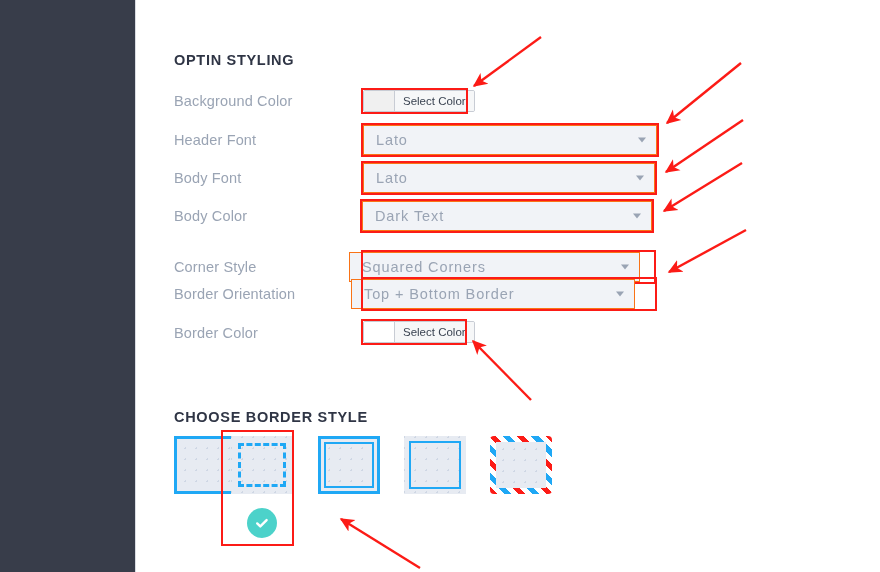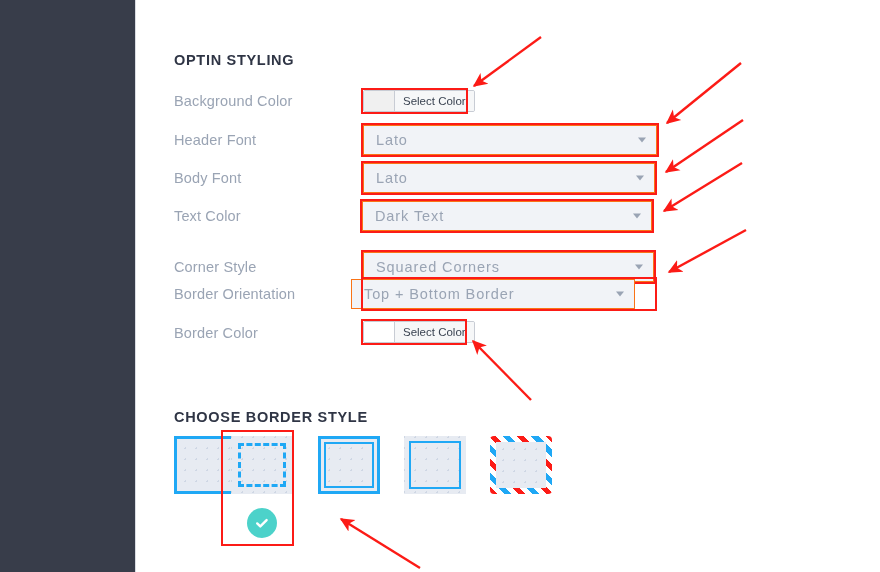--- a/index.html
+++ b/index.html
@@ -260,31 +260,31 @@
     <div class="row" style="top:163px;">
       <span class="lbl">Body Font</span>
       <div class="sel" style="left:226px; top:0px; width:292px;">
         <span class="sel-val">Lato</span>
         <span class="caret"></span>
       </div>
       <div class="hl" style="left:224px; top:-2px; width:296px; height:34px;"></div>
     </div>
 
     <div class="row" style="top:201px;">
-      <span class="lbl">Text Color</span>
+      <span class="lbl">Body Color</span>
       <div class="sel" style="left:225px; top:0px; width:290px;">
         <span class="sel-val">Dark Text</span>
         <span class="caret"></span>
       </div>
       <div class="hl" style="left:223px; top:-2px; width:294px; height:34px;"></div>
     </div>
 
     <div class="row" style="top:240px;margin-top:12px;">
       <span class="lbl">Corner Style</span>
-      <div class="sel" style="left:226px; top:0px; width:291px;">
+      <div class="sel" style="left:212px; top:0px; width:291px;">
         <span class="sel-val">Squared Corners</span>
         <span class="caret"></span>
       </div>
       <div class="hl" style="left:224px; top:-2px; width:295px; height:34px;"></div>
     </div>
 
     <div class="row" style="top:279px;">
       <span class="lbl">Border Orientation</span>
       <div class="sel" style="left:214px; top:0px; width:284px;">
         <span class="sel-val">Top + Bottom Border</span>

